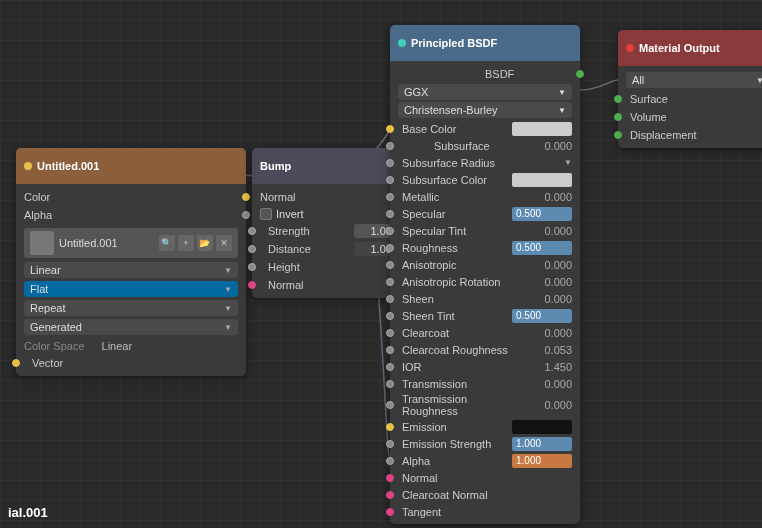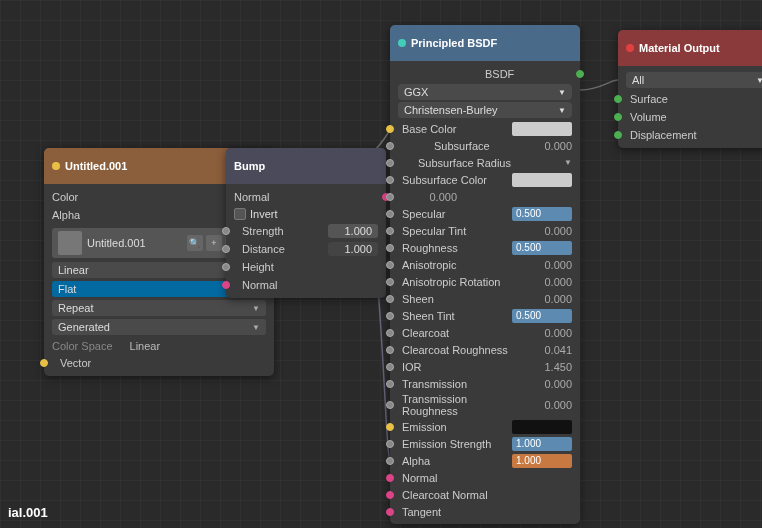--- a/index.html
+++ b/index.html
@@ -76,21 +76,21 @@
     .socket-left { left: -4px; }
     .socket-right { right: -4px; }
 
     .socket-yellow { background: #e8c046; border-color: #e8c046; }
     .socket-gray { background: #888; border-color: #aaa; }
     .socket-green { background: #4caf50; border-color: #4caf50; }
     .socket-pink { background: #d48; border-color: #d48; }
 
     
     .node-texture {
-      left: 44px;
+      left: 16px;
       top: 148px;
       width: 230px;
     }
 
     .header-texture { background: #8b5e3c; }
 
     .texture-preview {
       margin: 4px 8px;
       height: 30px;
       background: #555;
@@ -158,21 +158,21 @@
 
     .color-space-row {
       display: flex;
       align-items: center;
       padding: 2px 8px;
       gap: 11px;
     }
 
     
     .node-bump {
-      left: 226px;
+      left: 252px;
       top: 148px;
       width: 120px;
     }
 
     .header-bump { background: #4a4a5a; }
 
     .bump-field {
       display: flex;
       align-items: center;
       padding: 2px 8px;
@@ -465,32 +465,33 @@
     </div>
 
     <div class="p-row">
       <div class="socket socket-left socket-gray" style="left:-4px;position:absolute;top:50%;transform:translateY(-50%);"></div>
       <label style="padding-left:4px;margin-left:32px;">Subsurface</label>
       <span class="pval">0.000</span>
     </div>
 
     <div class="p-row">
       <div class="socket socket-left socket-gray" style="left:-4px;position:absolute;top:50%;transform:translateY(-50%);"></div>
-      <label style="padding-left:4px;margin-left:16px;">Subsurface Radius</label>
+      <label style="padding-left:4px;">Subsurface Radius</label>
       <span style="font-size:8px;color:#aaa;">▼</span>
     </div>
 
     <div class="p-row">
       <div class="socket socket-left socket-gray" style="left:-4px;position:absolute;top:50%;transform:translateY(-50%);"></div>
       <label style="padding-left:4px;">Subsurface Color</label>
       <div style="width:60px;height:14px;background:#ccc;border-radius:2px;"></div>
     </div>
 
     <div class="p-row">
       <div class="socket socket-left socket-gray" style="left:-4px;position:absolute;top:50%;transform:translateY(-50%);"></div>
+      <label style="padding-left:4px;">Metallic</label>
       <span class="pval">0.000</span>
     </div>
 
     <div class="p-row">
       <div class="socket socket-left socket-gray" style="left:-4px;position:absolute;top:50%;transform:translateY(-50%);"></div>
       <label style="padding-left:4px;">Specular</label>
       <div style="width:60px;height:14px;background:#5c8ab0;border-radius:2px;display:flex;align-items:center;padding:0 4px;">
         <span style="font-size:10px;color:#fff;">0.500</span>
       </div>
     </div>
@@ -537,21 +538,21 @@
 
     <div class="p-row">
       <div class="socket socket-left socket-gray" style="left:-4px;position:absolute;top:50%;transform:translateY(-50%);"></div>
       <label style="padding-left:4px;">Clearcoat</label>
       <span class="pval">0.000</span>
     </div>
 
     <div class="p-row">
       <div class="socket socket-left socket-gray" style="left:-4px;position:absolute;top:50%;transform:translateY(-50%);"></div>
       <label style="padding-left:4px;">Clearcoat Roughness</label>
-      <span class="pval">0.041</span>
+      <span class="pval">0.053</span>
     </div>
 
     <div class="p-row">
       <div class="socket socket-left socket-gray" style="left:-4px;position:absolute;top:50%;transform:translateY(-50%);"></div>
       <label style="padding-left:4px;">IOR</label>
       <span class="pval">1.450</span>
     </div>
 
     <div class="p-row">
       <div class="socket socket-left socket-gray" style="left:-4px;position:absolute;top:50%;transform:translateY(-50%);"></div>

